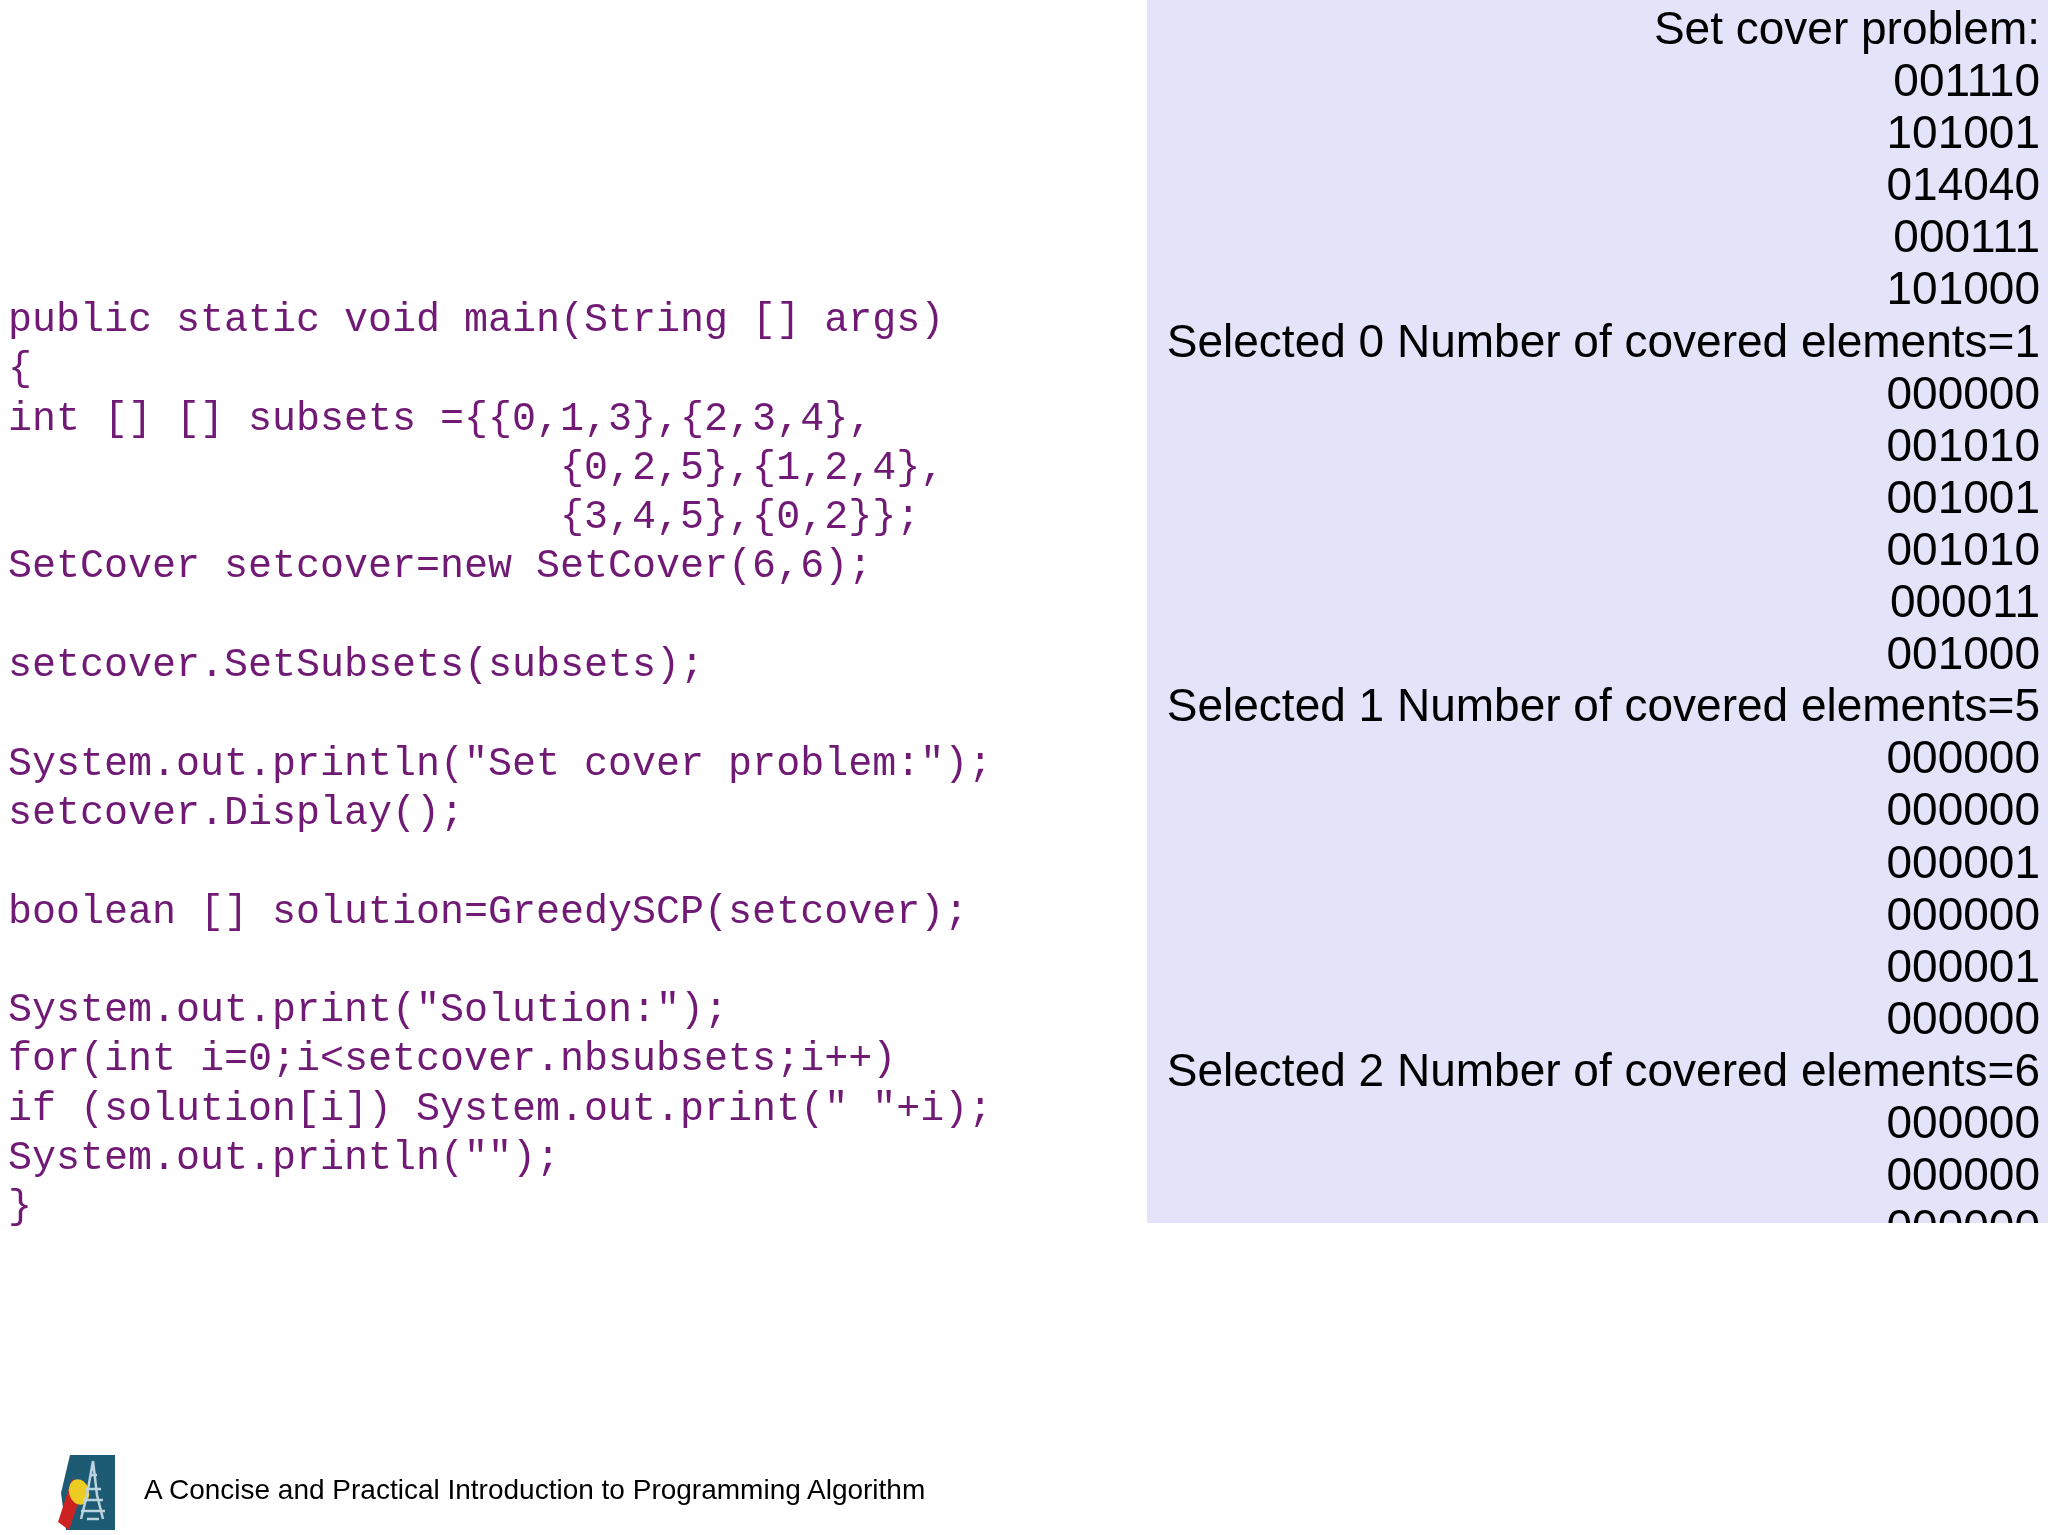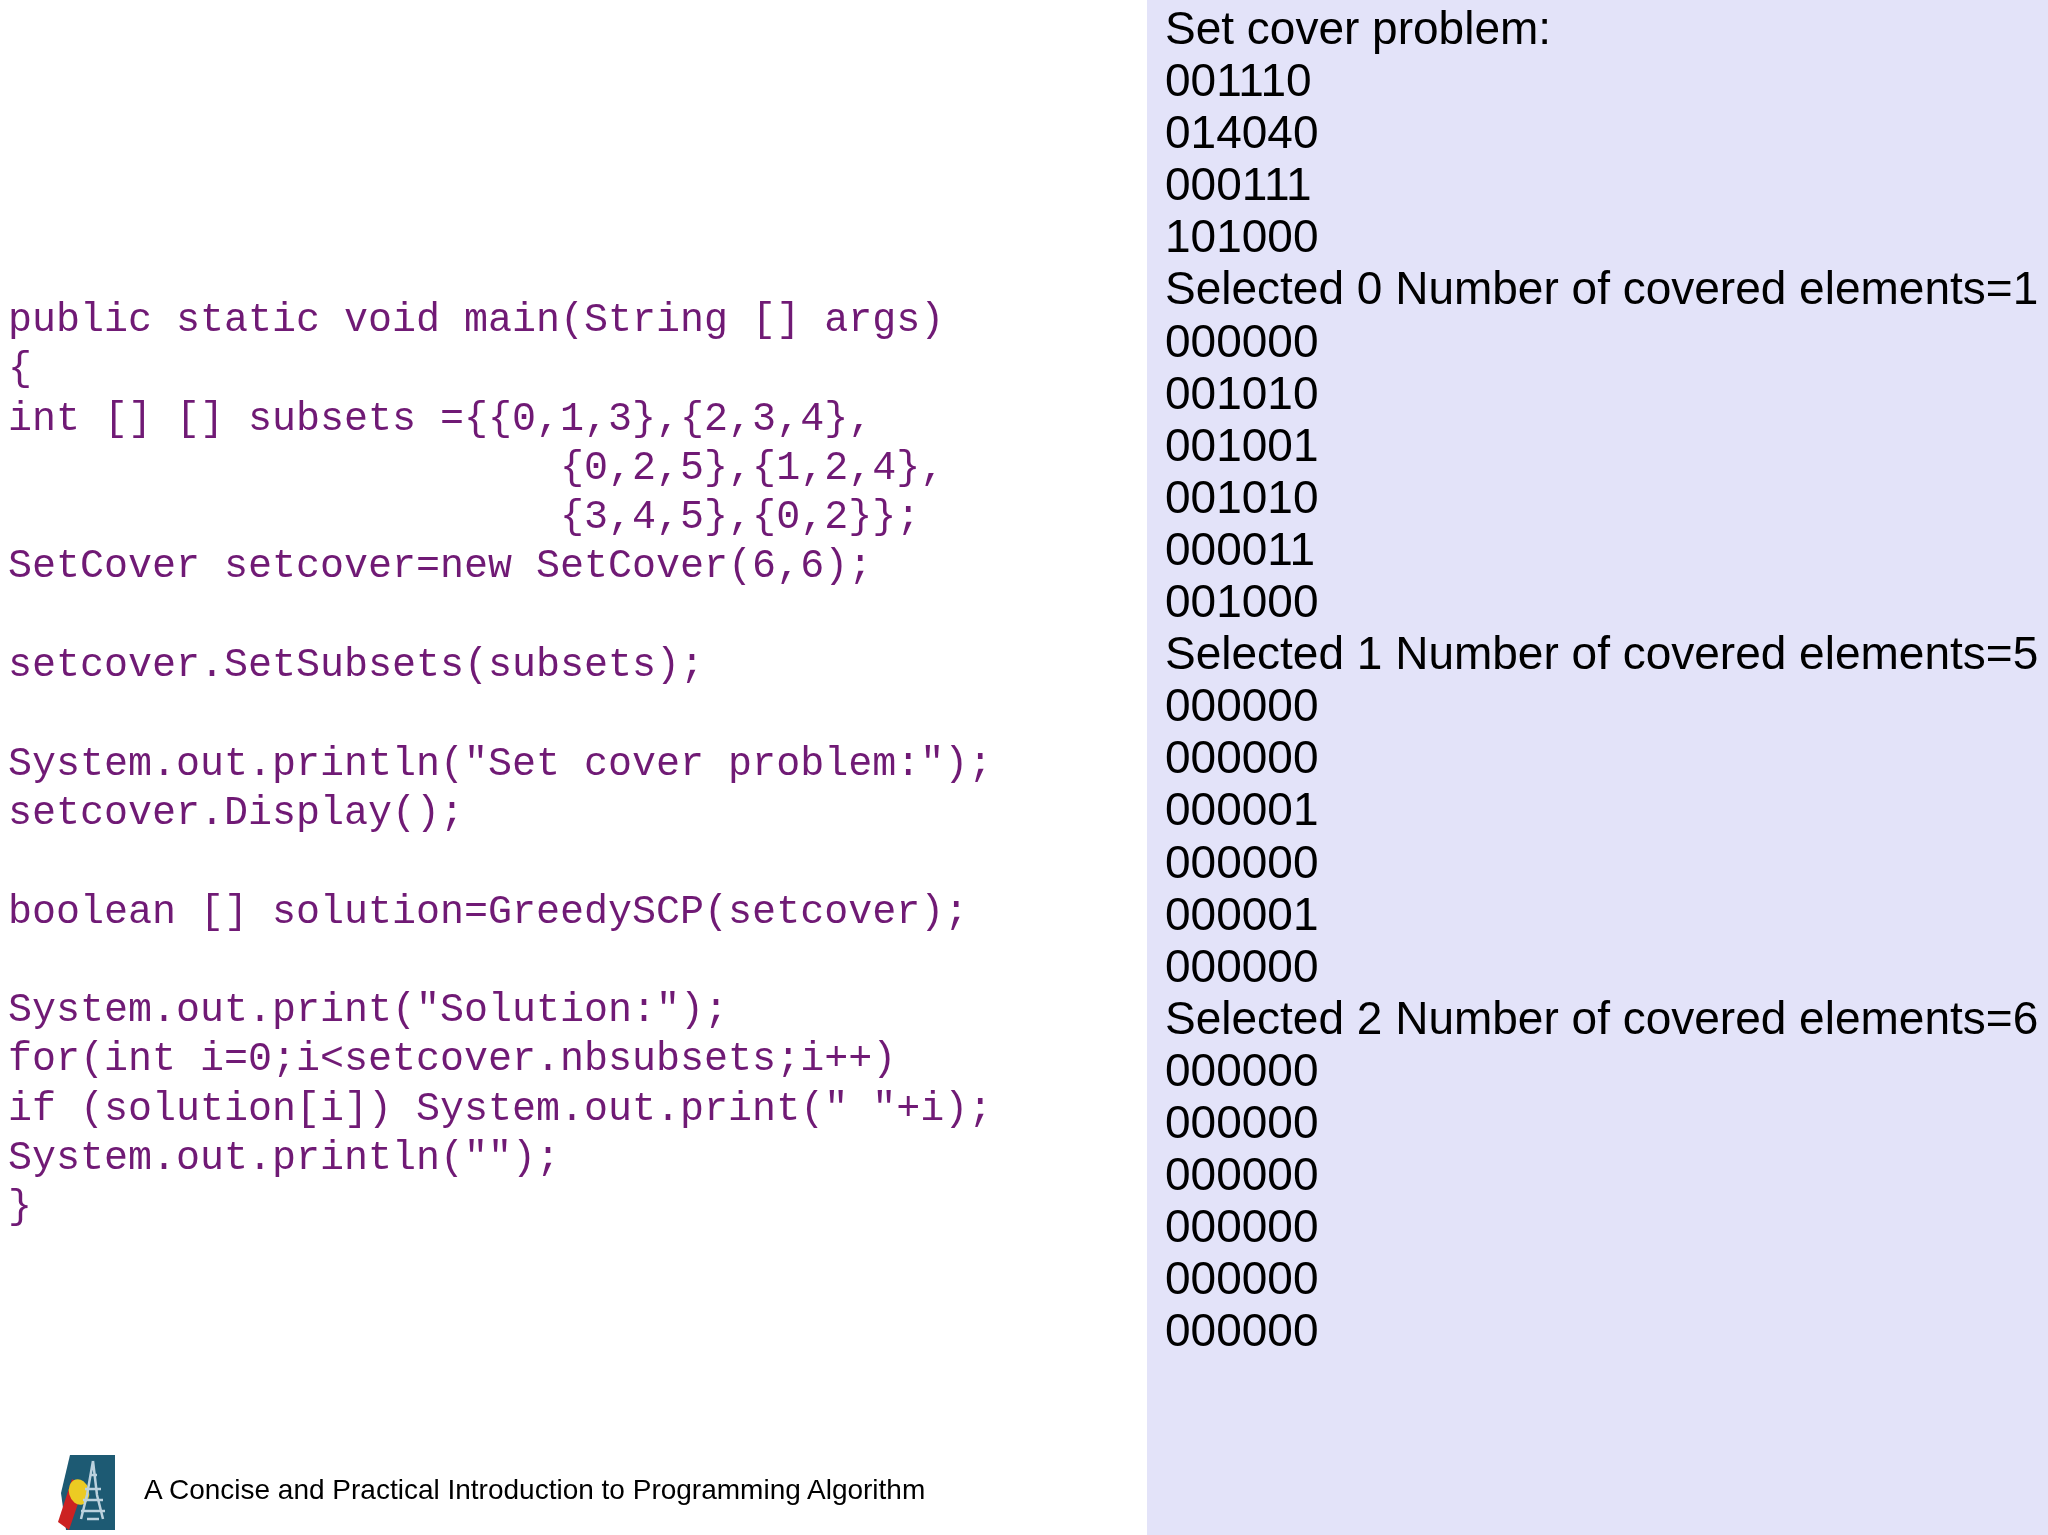--- a/index.html
+++ b/index.html
@@ -21,25 +21,26 @@
     z-index: 1;
     font-family: "Liberation Mono", "DejaVu Sans Mono", monospace;
     font-size: 40px;
     line-height: 49.3px;
     color: #701a75;
     white-space: pre;
   }
   .panel {
     position: absolute;
     left: 1147px; top: 0;
-    width: 901px; height: 1535px;
+    width: 901px; height: 1223px;
     z-index: 2;
     box-sizing: border-box;
-    padding: 2px 16px 0 18px;
+    padding: 2px 8px 0 18px;
     overflow: hidden;
+    text-align: right;
   }
   .out-line {
     font-size: 46px;
     line-height: 52.1px;
     color: #000000;
     white-space: pre;
   }
   .footer-title {
     position: absolute;
     left: 144px; top: 1464px;
@@ -78,20 +79,21 @@
 System.out.print("Solution:");
 for(int i=0;i&lt;setcover.nbsubsets;i++)
 if (solution[i]) System.out.print(" "+i);
 System.out.println("");
 }</pre>
 
   <div class="panel" style="background: rgb(227, 227, 249);">
     <div>
         <div class="out-line">Set cover problem:</div>
         <div class="out-line">001110</div>
+        <div class="out-line">101001</div>
         <div class="out-line">014040</div>
         <div class="out-line">000111</div>
         <div class="out-line">101000</div>
         <div class="out-line">Selected 0 Number of covered elements=1</div>
         <div class="out-line">000000</div>
         <div class="out-line">001010</div>
         <div class="out-line">001001</div>
         <div class="out-line">001010</div>
         <div class="out-line">000011</div>
         <div class="out-line">001000</div>

